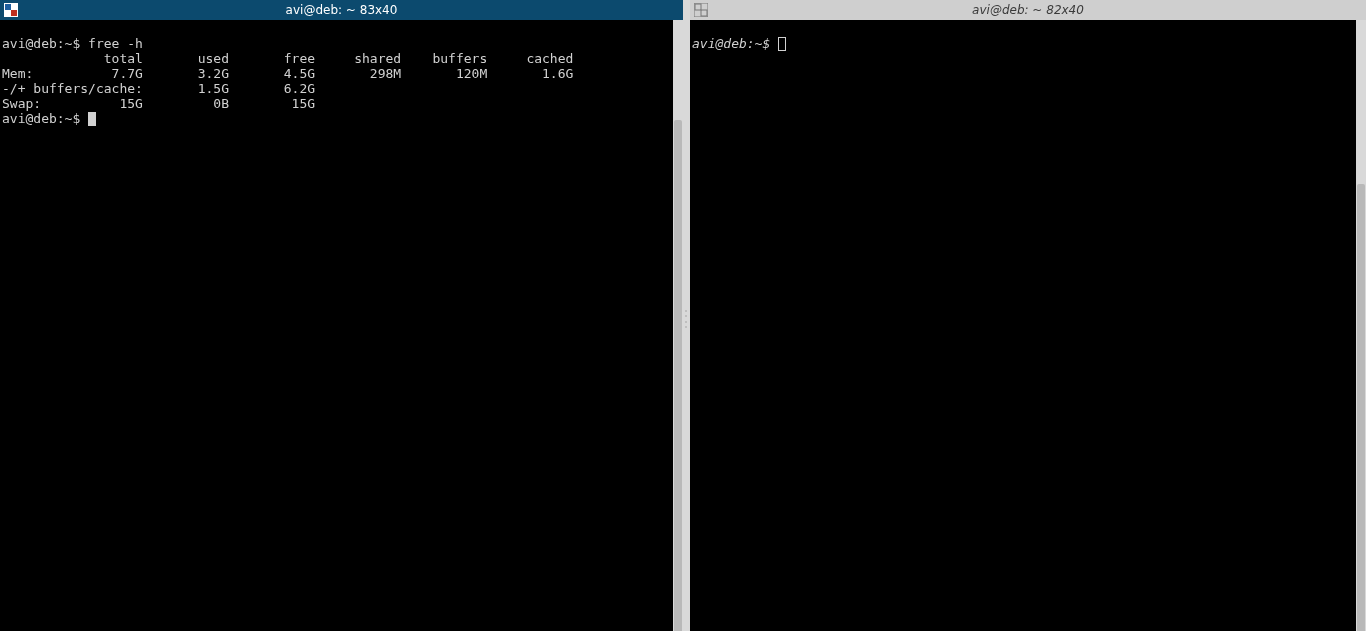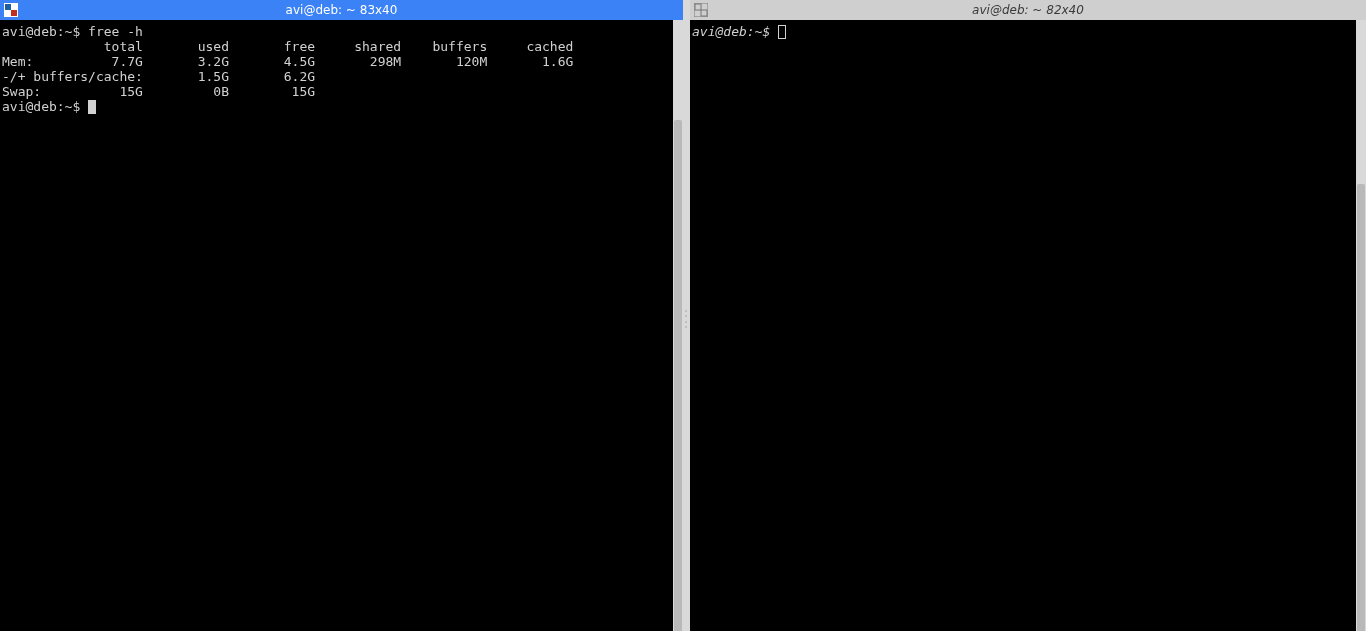--- a/index.html
+++ b/index.html
@@ -34,21 +34,21 @@
 
   .titlebar {
     height: 20px;
     display: flex;
     align-items: center;
     font-family: "DejaVu Sans", sans-serif;
     font-size: 12px;
     position: relative;
     user-select: none;
   }
-  .titlebar.active { background: #3b82f6; color: #ffffff; }
+  .titlebar.active { background: #0c4a6e; color: #ffffff; }
   .titlebar.inactive { background: #cfcfcf; color: #3a3a3a; }
   .titlebar .title-text {
     position: absolute;
     left: 0; right: 0;
     text-align: center;
   }
   .titlebar .title-icon {
     width: 14px; height: 14px;
     margin-left: 4px;
     position: relative;
@@ -58,21 +58,21 @@
 
   .term-wrap {
     flex: 1;
     display: flex;
     min-height: 0;
   }
   .terminal {
     flex: 1;
     background: #000000;
     color: #d1d1d1;
-    padding: 4px 2px;
+    padding: 16px 2px;
     white-space: pre;
     line-height: 15px;
     letter-spacing: 0px;
     overflow: hidden;
     position: relative;
   }
   .scrollbar {
     width: 10px;
     background: #d9d9d9;
     position: relative;

